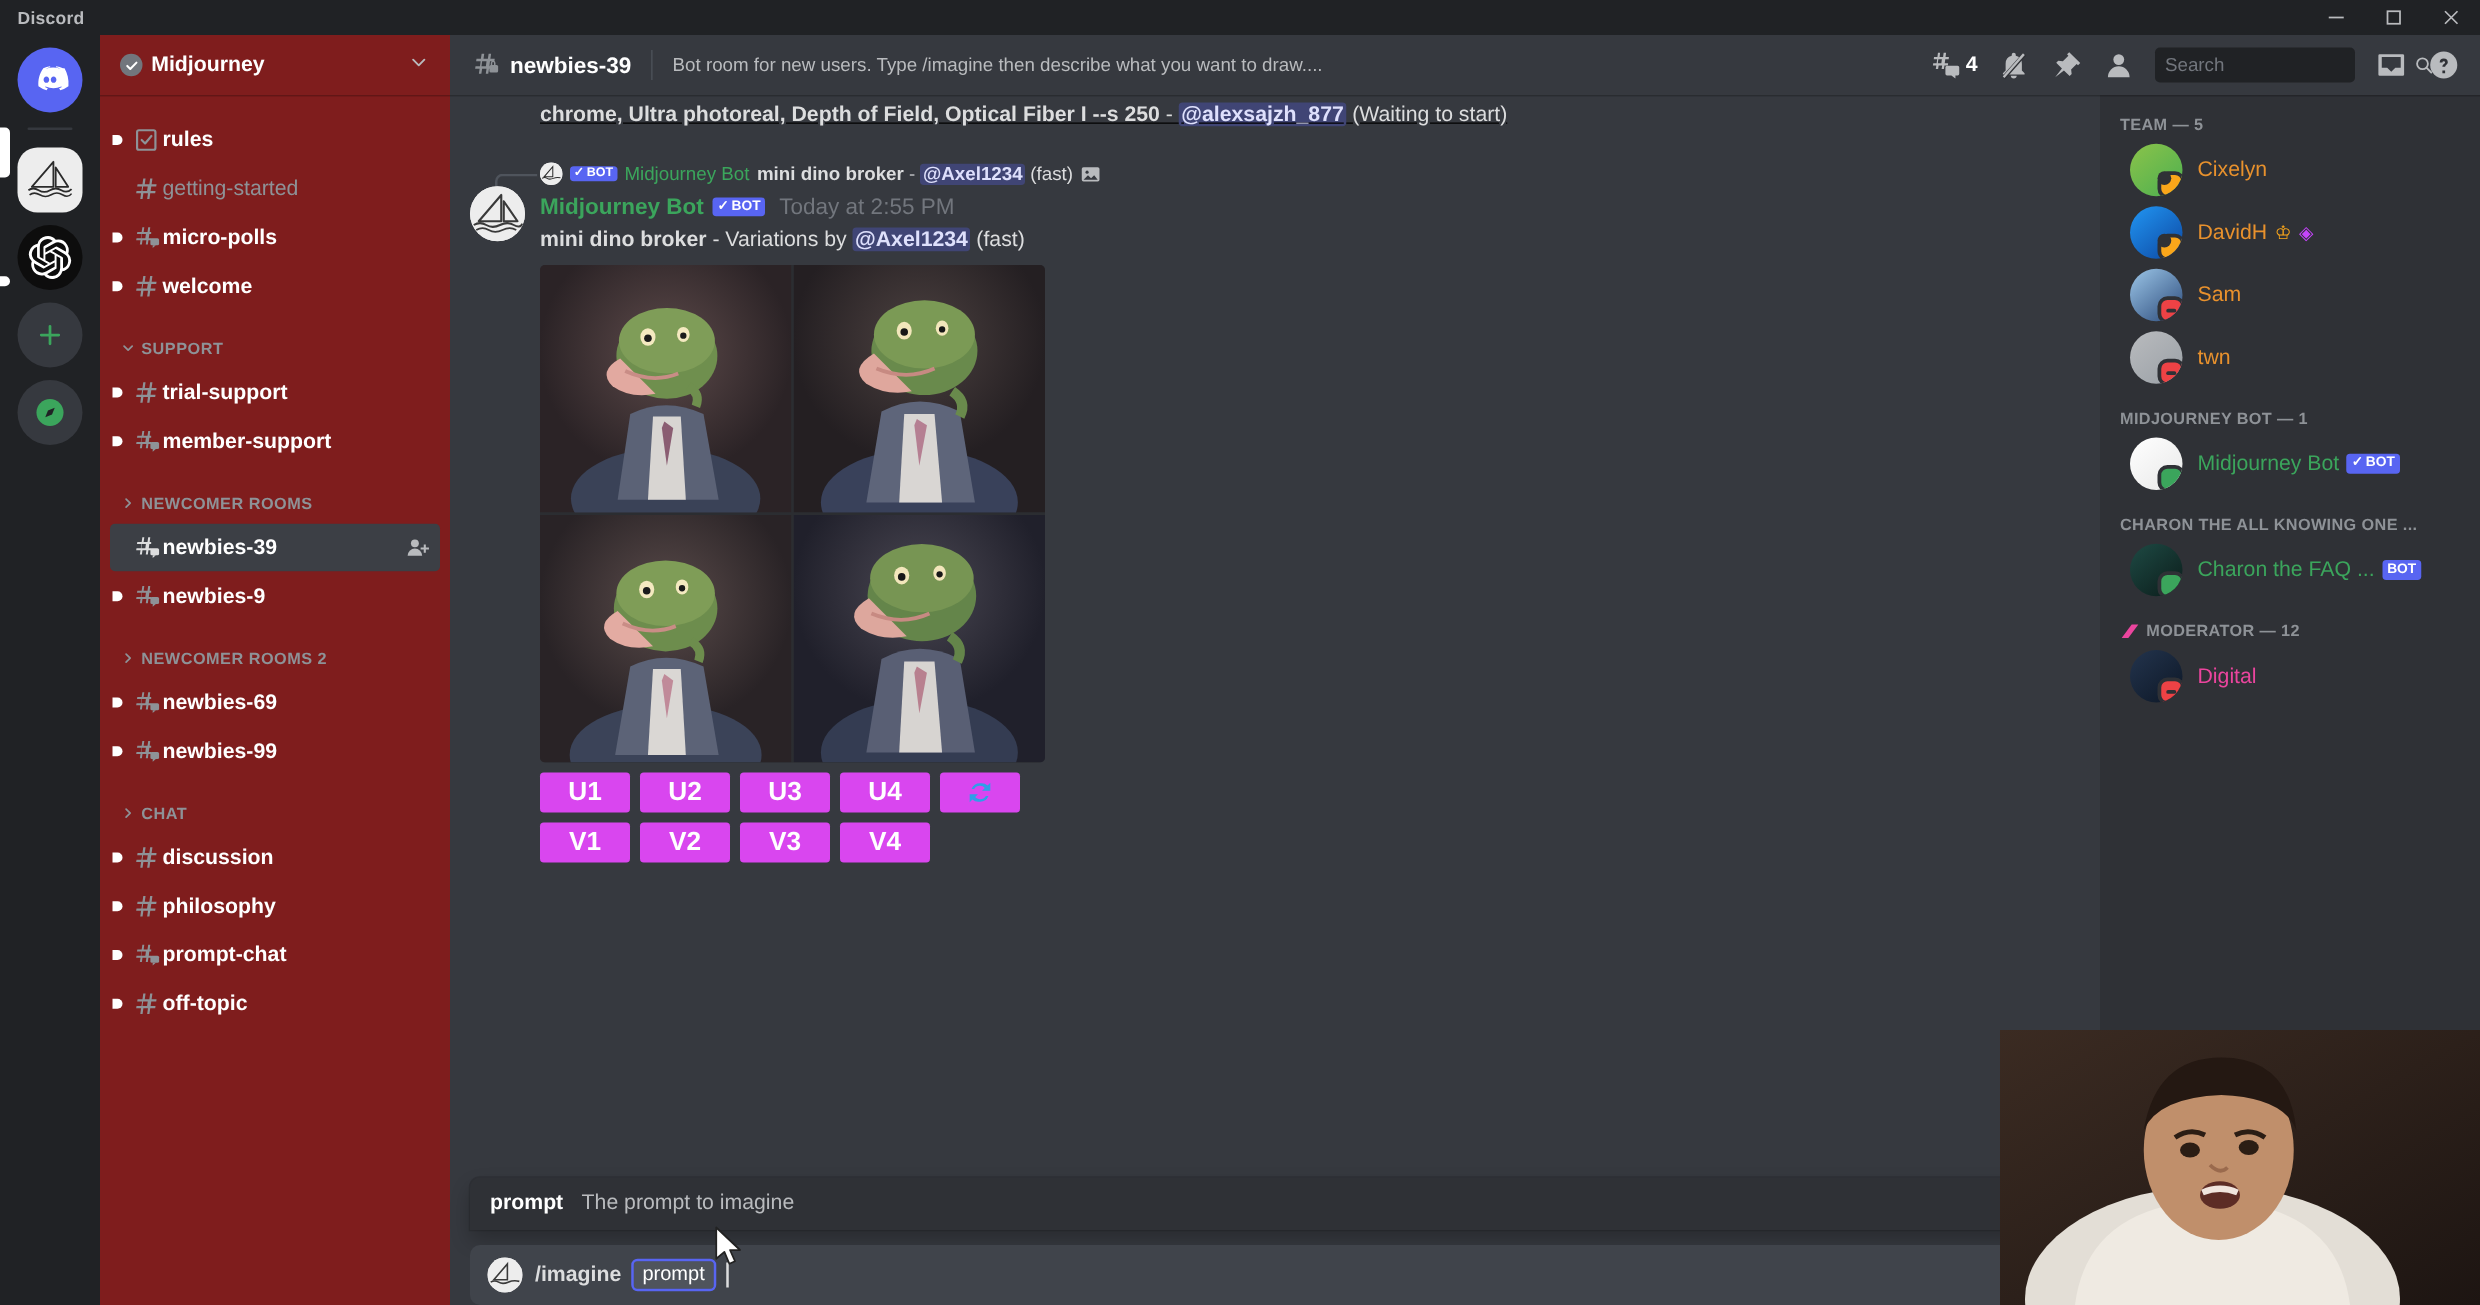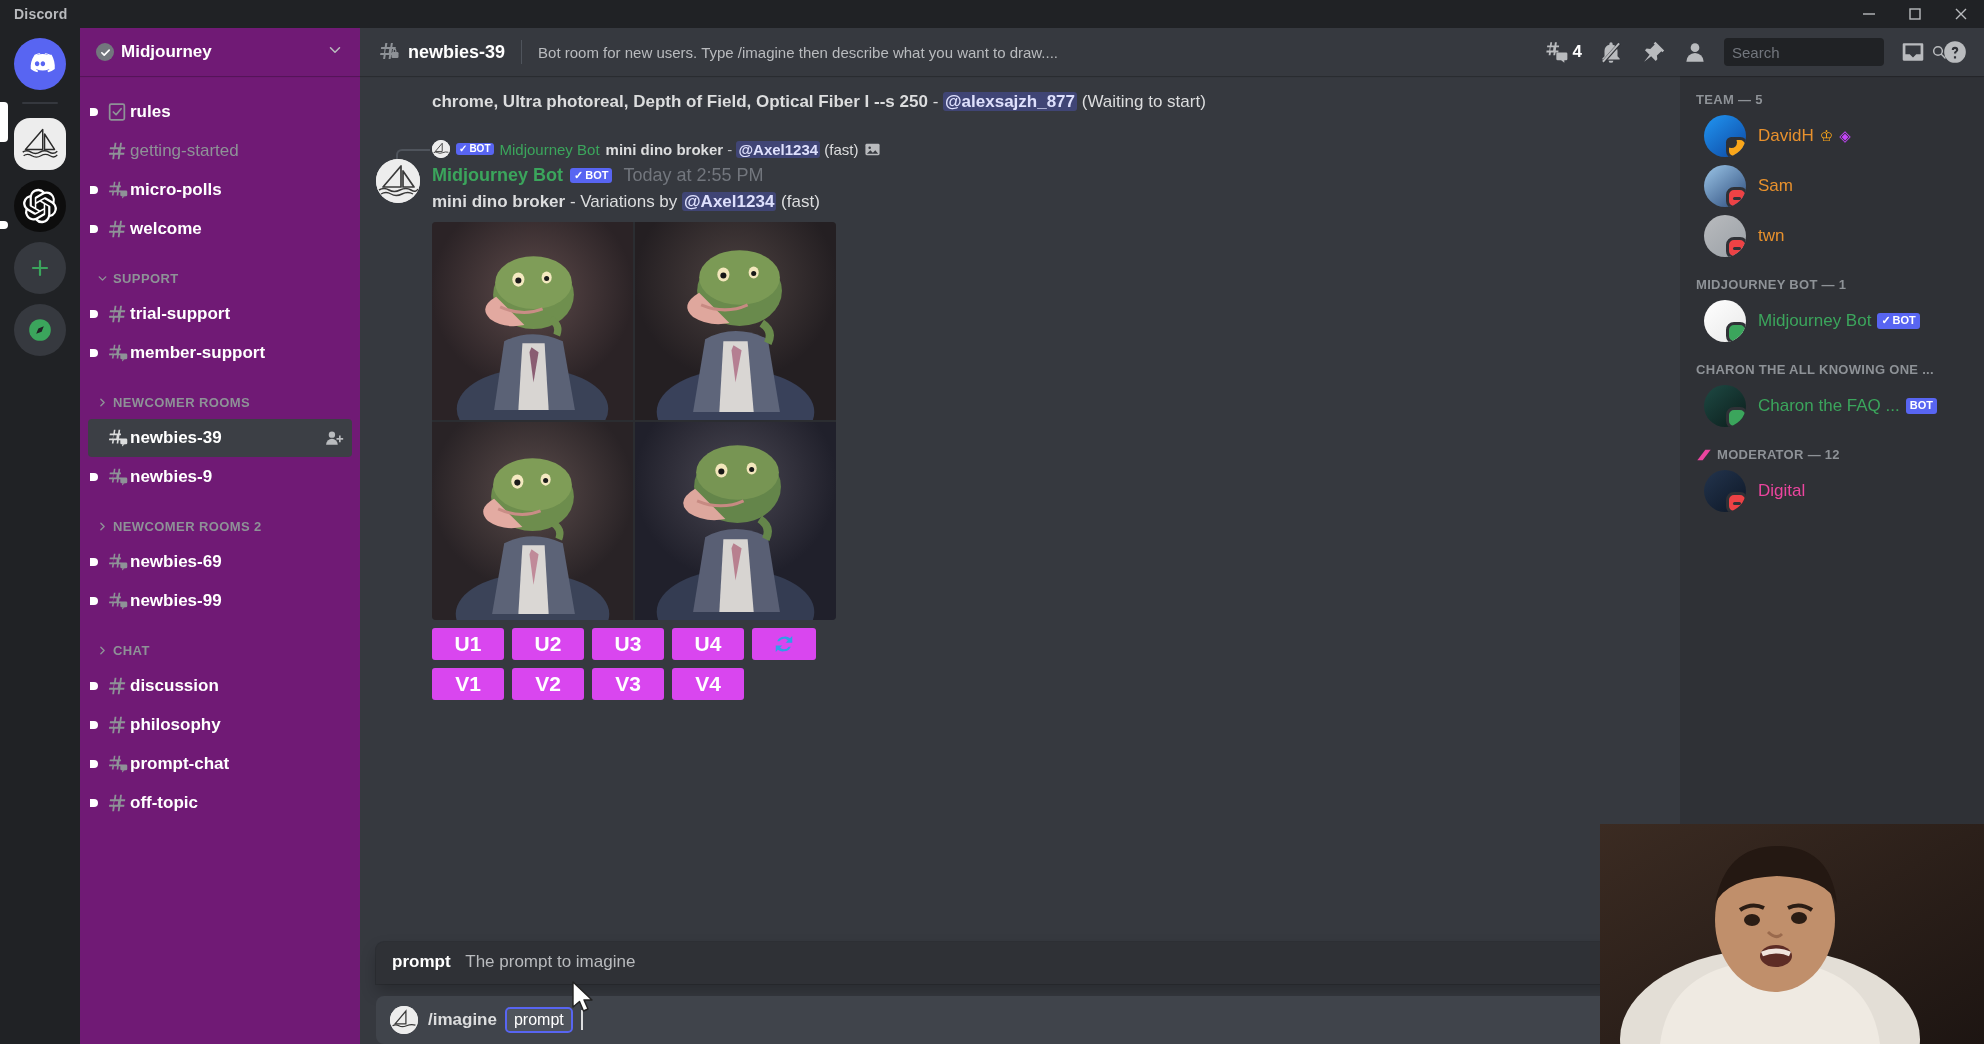--- a/index.html
+++ b/index.html
@@ -44,21 +44,21 @@
     color: #dcddde; overflow: hidden;
   }
   .server.sq { border-radius: 16px; }
   .server.home { background: #5865f2; }
   .rail-sep { width: 36px; height: 2px; background: #35383e; border-radius: 1px; margin: 2px 0 4px; }
   .server.mj { background: #ededed; }
   .server.oai { background: #0d0d0d; }
   .server.add, .server.explore { background: #36393f; }
 
   
-  .sidebar { width: 280px; flex: 0 0 280px; background: #701a75; display: flex; flex-direction: column; }
+  .sidebar { width: 280px; flex: 0 0 280px; background: #7f1d1d; display: flex; flex-direction: column; }
   .guild-header {
     height: 48px; flex: 0 0 48px; display: flex; align-items: center; padding: 0 16px;
     box-shadow: 0 1px 0 rgba(4,4,5,.2), 0 1.5px 0 rgba(6,6,7,.05);
     cursor: pointer;
   }
   .guild-check {
     width: 18px; height: 18px; border-radius: 9px; background: #72767d;
     display: flex; align-items: center; justify-content: center; flex: 0 0 18px; margin-right: 7px;
   }
   .guild-name {
@@ -592,21 +592,21 @@
             <path d="M12 7.2a3 3 0 00-3 3h2a1 1 0 112 0c0 1-2 1.2-2 3.1h2c0-1.2 2-1.6 2-3.1a3 3 0 00-3-3zM11 16h2v2h-2z" fill="#2f3136"></path>
           </svg>
         </span>
       </div>
 
       <div class="content">
 
         <div class="messages">
           <div class="msg-scroll">
 
-            <div class="msg" style="padding-top:14px;">
+            <div class="msg" style="padding-top:4px;text-decoration:underline;">
               <div class="prompt-tail">
                 <span>chrome, Ultra photoreal, Depth of Field, Optical Fiber I --s 250</span><span class="norm"> - </span><span class="mention">@alexsajzh_877</span><span class="norm"> (Waiting to start)</span>
               </div>
             </div>
 
             <div class="msg-main" style="margin-top:18px;">
               <div class="reply-ref">
                 <span class="reply-spine"></span>
                 <span class="reply-av">
                   <svg width="18" height="18" viewBox="0 0 44 36" style="background:#ededed">
@@ -800,20 +800,28 @@
             </div>
           </div>
 
         </div>
 
         <div class="members" id="member-list">
             <div class="mgroup">
               <span>TEAM — 5</span>
             </div>
             <div class="member">
+              <span class="mav" style="background: linear-gradient(140deg, rgb(139, 195, 74), rgb(76, 175, 80));">
+                <span class="status idle"></span>
+              </span>
+              <span class="mname" style="color: rgb(232, 145, 45);">
+                <span>Cixelyn</span>
+              </span>
+            </div>
+            <div class="member">
               <span class="mav" style="background: linear-gradient(140deg, rgb(33, 150, 243), rgb(13, 71, 161));">
                 <span class="status idle"></span>
               </span>
               <span class="mname" style="color: rgb(232, 145, 45);">
                 <span>DavidH</span>
                 <span class="crown">♔</span>
                 <span class="gem">◈</span>
               </span>
             </div>
             <div class="member">

